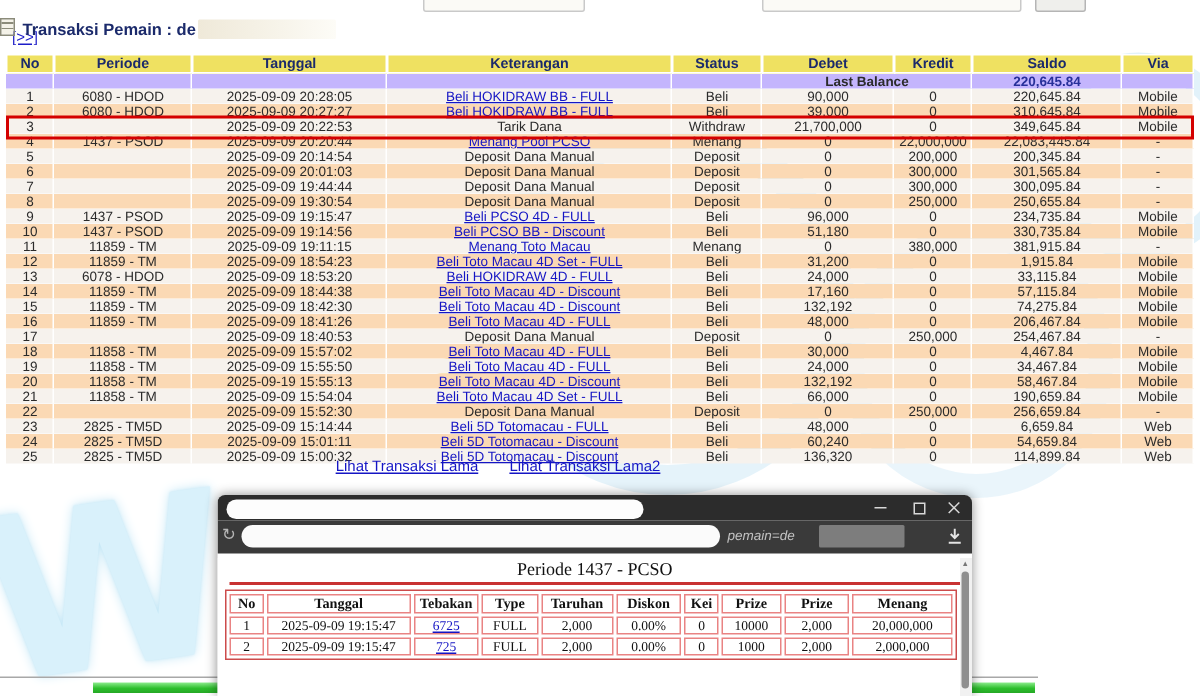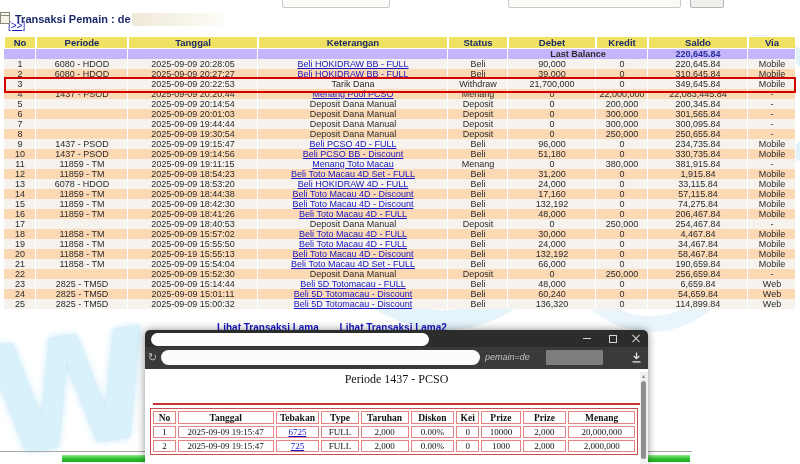--- a/index.html
+++ b/index.html
@@ -53,22 +53,22 @@
   tr.lb td.lb-saldo{color:#27309a;}
   td.st{color:#e2512e;}
   td.kr{color:#3b52cc;}
   td.sa{color:#3f3fae;}
   td.via{color:#444;}
   a.ket{color:#1515c4;}
   .hl-overlay{position:absolute;left:4px;top:77px;width:788px;height:12px;
               border:2px solid #d40000;z-index:4;pointer-events:none;}
 
   
-  .links-row{position:absolute;left:0;top:322px;width:664px;text-align:center;z-index:2;
-             font-size:10px;font-weight:bold;}
+  .links-row{position:absolute;left:0;top:306px;width:664px;text-align:center;z-index:2;
+             font-size:10px;font-weight:normal;}
   .links-row a{color:#1515c4;text-decoration:underline;margin:0 9px;}
 
   
   .win-edge{position:absolute;left:0;top:451px;width:692px;height:1px;background:#a8a8a8;z-index:1;}
   .green-bar{position:absolute;left:62px;top:455px;width:628px;height:7px;z-index:1;
              background:linear-gradient(#8dec8d,#2dbf2d 55%,#25a825);}
 
   
   .popup{position:absolute;left:145px;top:330px;width:503px;height:134px;z-index:5;
          box-shadow:0 0 8px rgba(0,0,0,.45);border-radius:5px 5px 0 0;overflow:hidden;background:#fff;}
@@ -85,21 +85,21 @@
   .wb-close::before{transform:rotate(45deg);} .wb-close::after{transform:rotate(-45deg);}
   .addressbar{position:relative;height:22px;background:#3a3a3a;}
   .sync-icon{position:absolute;left:3px;top:3px;color:#b5b5b5;font-size:11px;line-height:15px;}
   .url-pill{position:absolute;left:16px;top:3px;width:319px;height:15px;background:#fbfbfb;
             border-radius:8px;}
   .url-text{position:absolute;left:340px;top:5px;font-size:9px;color:#c2c2c2;font-style:italic;}
   .url-redact{position:absolute;left:401px;top:3px;width:57px;height:15px;background:#7d7d7d;
               filter:blur(.5px);border-radius:1px;}
   .dl-icon{position:absolute;left:485px;top:4px;width:13px;height:13px;}
   .popup-body{position:relative;height:95px;background:#fff;}
-  .pcso-title{margin:3px 0 16px 0;text-align:center;font-family:"Liberation Serif","DejaVu Serif",serif;
+  .pcso-title{margin:3px 0 1px 0;text-align:center;font-family:"Liberation Serif","DejaVu Serif",serif;
               font-size:12px;color:#111;}
   .red-rule{margin:0 8px 3px 8px;height:0;border-top:2px solid #c83232;}
   .pscroll{position:absolute;right:0;top:0;width:8px;height:95px;background:#f1f1f1;}
   .pscroll .caret{position:absolute;left:1px;top:1px;font-size:5px;color:#777;}
   .pscroll .thumb{position:absolute;left:1px;top:9px;width:5px;height:78px;background:#8f8f8f;
                   border-radius:3px;}
 
   
   table.pt{margin-left:5px;width:488px;table-layout:fixed;border-collapse:separate;
            border-spacing:2px;background:#fff;font-family:"Liberation Serif","DejaVu Serif",serif;

